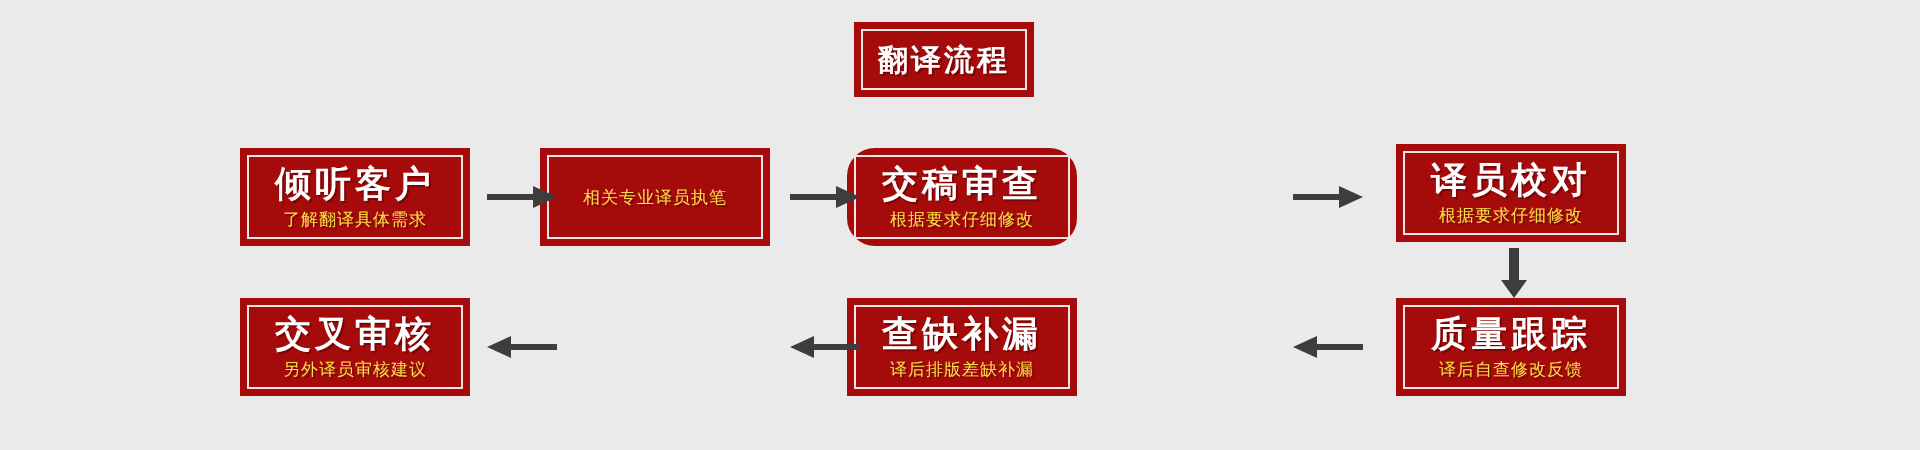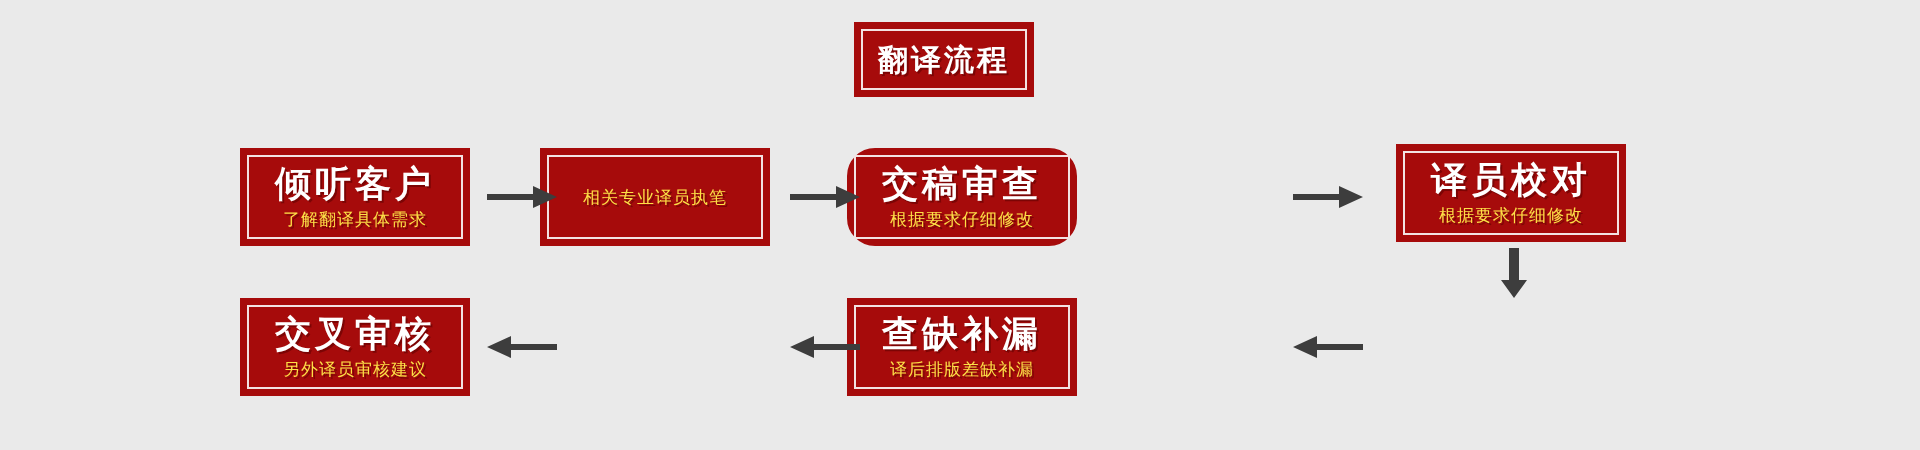--- a/index.html
+++ b/index.html
@@ -104,20 +104,25 @@
     <div class="sub-line">另外译员审核建议</div>
   </div>
 
 
   <div class="node proc" style="left:847px;top:298px;">
     <div class="inner"></div>
     <div class="title-line">查缺补漏</div>
     <div class="sub-line">译后排版差缺补漏</div>
   </div>
 
+  <div class="node proc" style="left:1396px;top:298px;">
+    <div class="inner"></div>
+    <div class="title-line">质量跟踪</div>
+    <div class="sub-line">译后自查修改反馈</div>
+  </div>
 
   <div class="arrow" style="left:487px;top:183px;">
     <svg width="70" height="28" viewBox="0 0 70 28">
       <path d="M0 11 H46 V3 L70 14 L46 25 V17 H0 Z" fill="#3d3d3d"></path>
     </svg>
   </div>
 
   <div class="arrow" style="left:790px;top:183px;">
     <svg width="70" height="28" viewBox="0 0 70 28">
       <path d="M0 11 H46 V3 L70 14 L46 25 V17 H0 Z" fill="#3d3d3d"></path>

